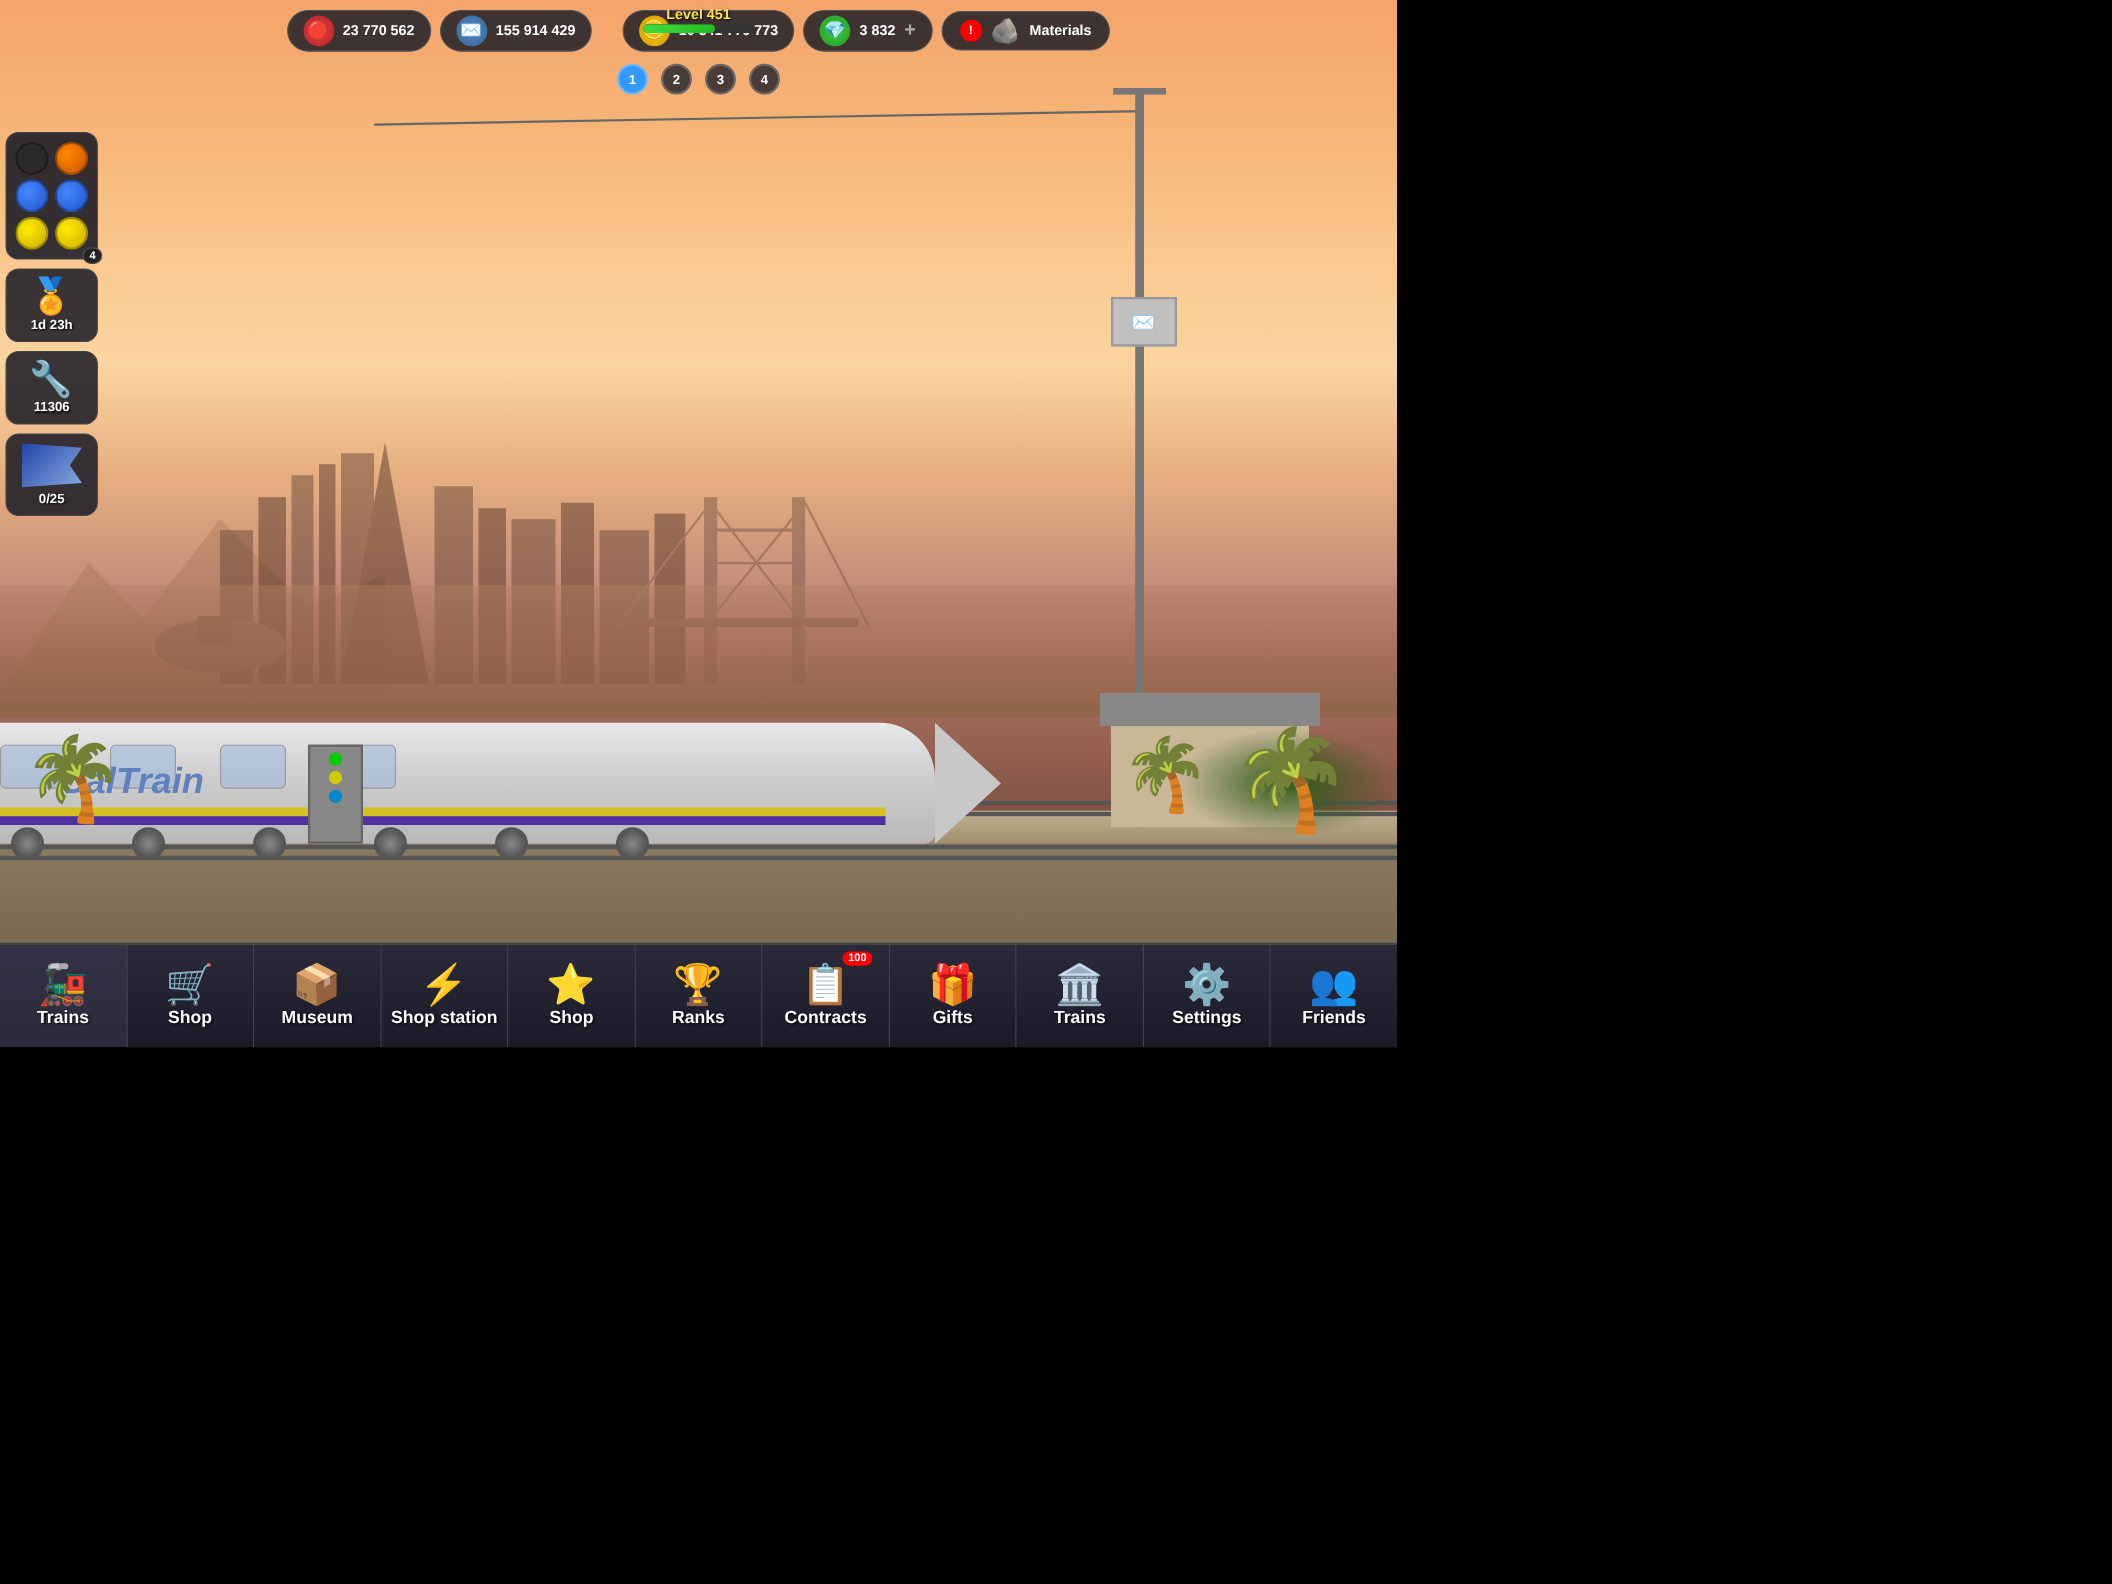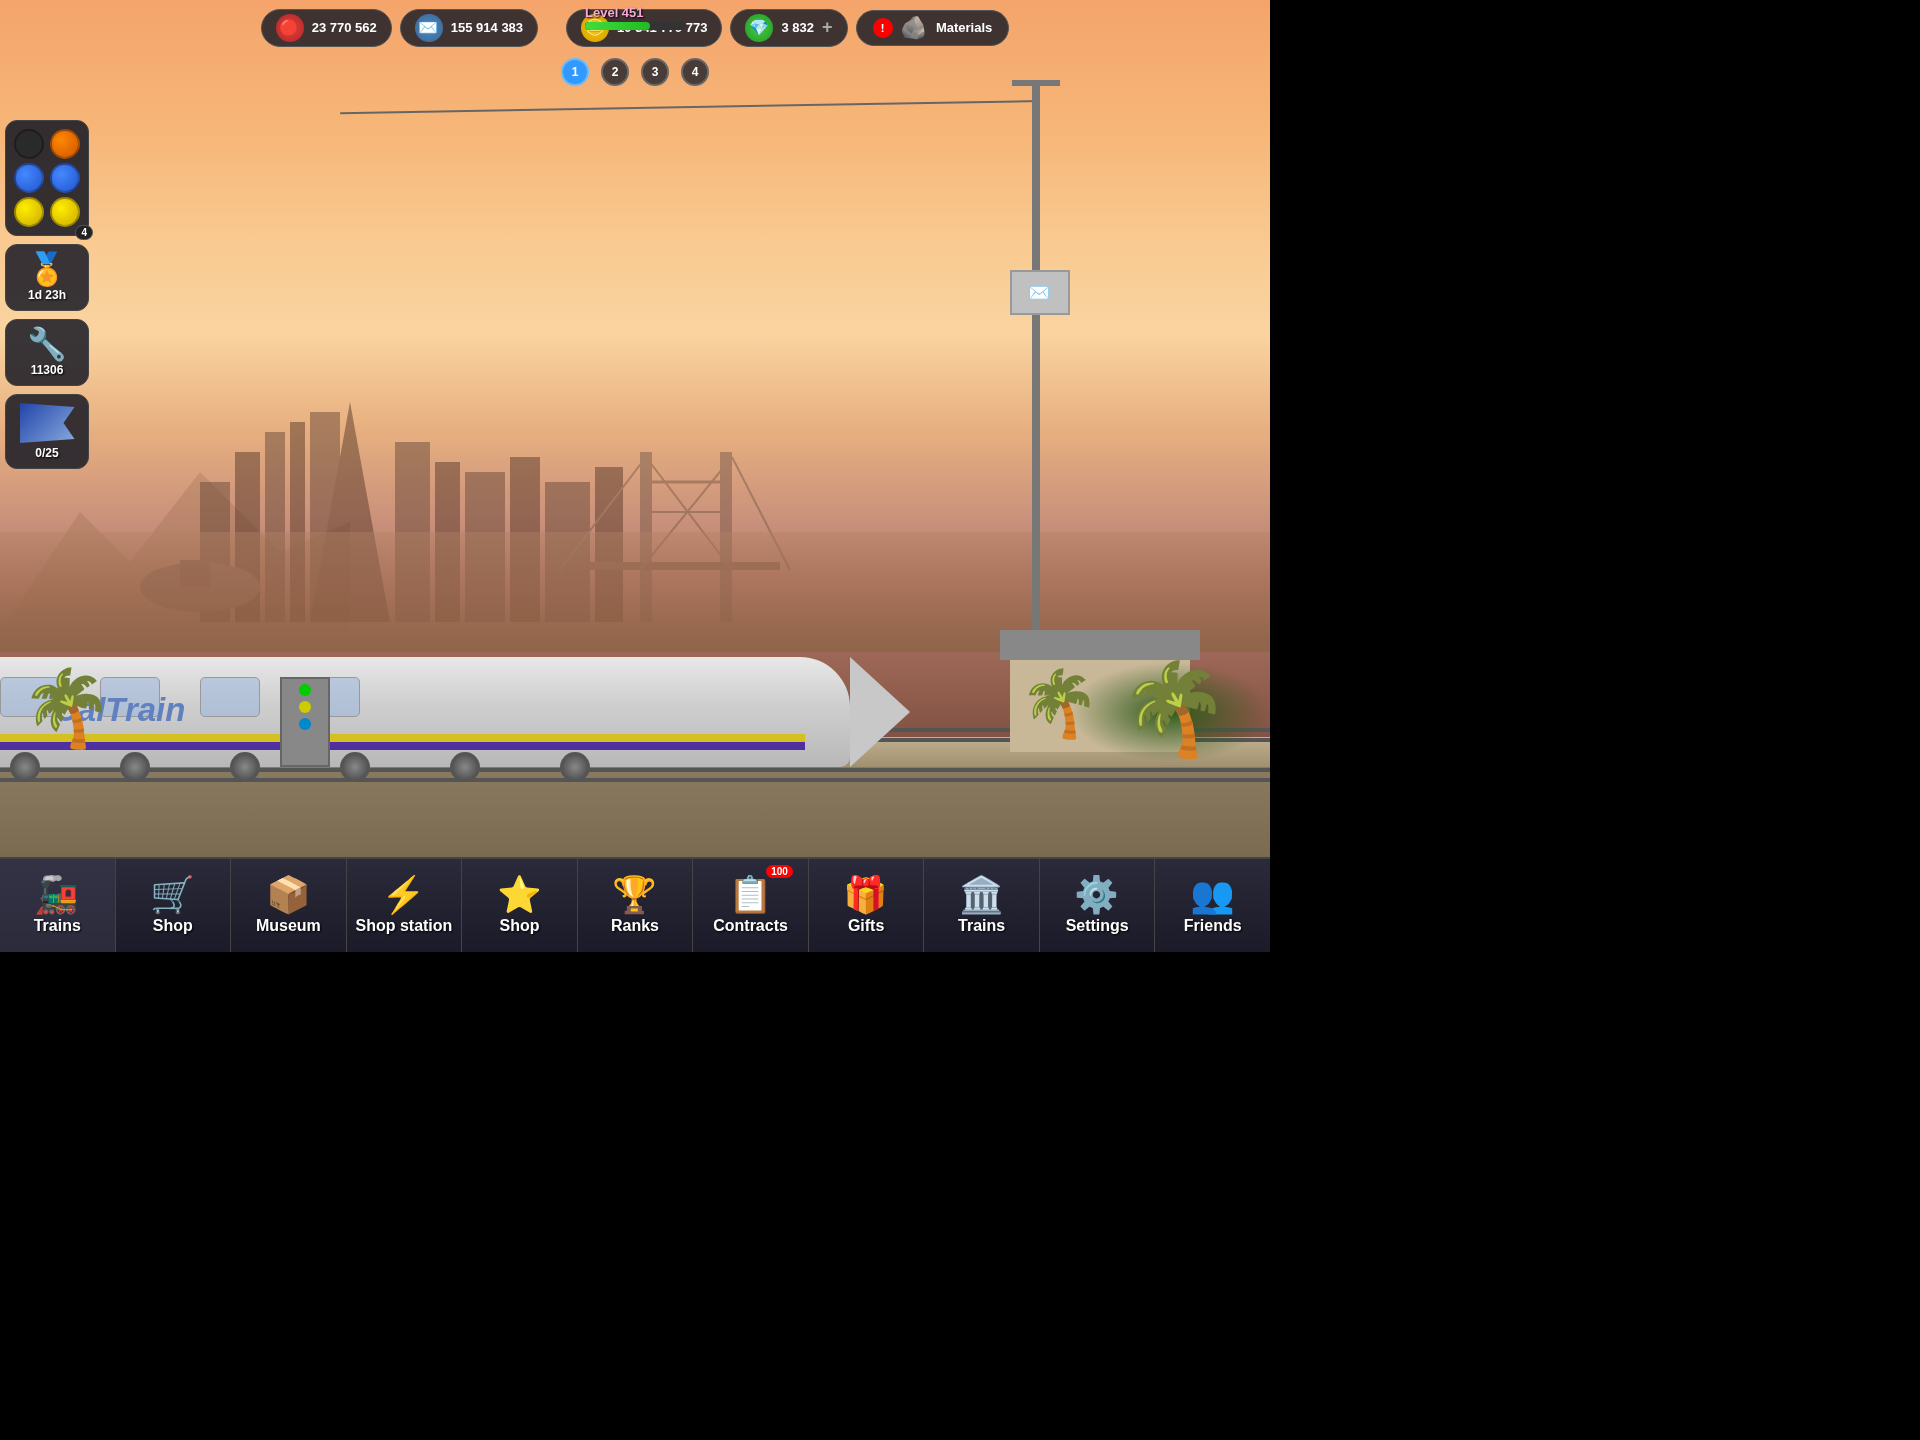--- a/index.html
+++ b/index.html
@@ -233,22 +233,22 @@
       gap: 8px;
       padding: 8px;
       z-index: 100;
     }
 
     .hud-level {
       position: absolute;
       top: 5px;
       left: 50%;
       transform: translateX(-50%);
-      text-align: left;
-      color: #f9a8d4;
+      text-align: center;
+      color: #fde047;
       font-size: 14px;
       font-weight: bold;
       text-shadow: 1px 1px 2px black;
       z-index: 101;
     }
 
     .level-bar {
       width: 100px;
       height: 8px;
       background: #333;
@@ -669,21 +669,21 @@
 
 <div class="top-hud">
 
   <div class="hud-item">
     <div class="hud-icon hud-icon-red">🔴</div>
     <span>23 770 562</span>
   </div>
 
   <div class="hud-item">
     <div class="hud-icon hud-icon-mail">✉️</div>
-    <span>155 914 383</span>
+    <span>155 914 429</span>
   </div>
 
   <div class="hud-level">
     <div style="font-size:13px;">Level 451</div>
     <div class="level-bar">
       <div class="level-fill"></div>
     </div>
   </div>
 
   <div class="hud-item" style="margin-left: 20px;">

